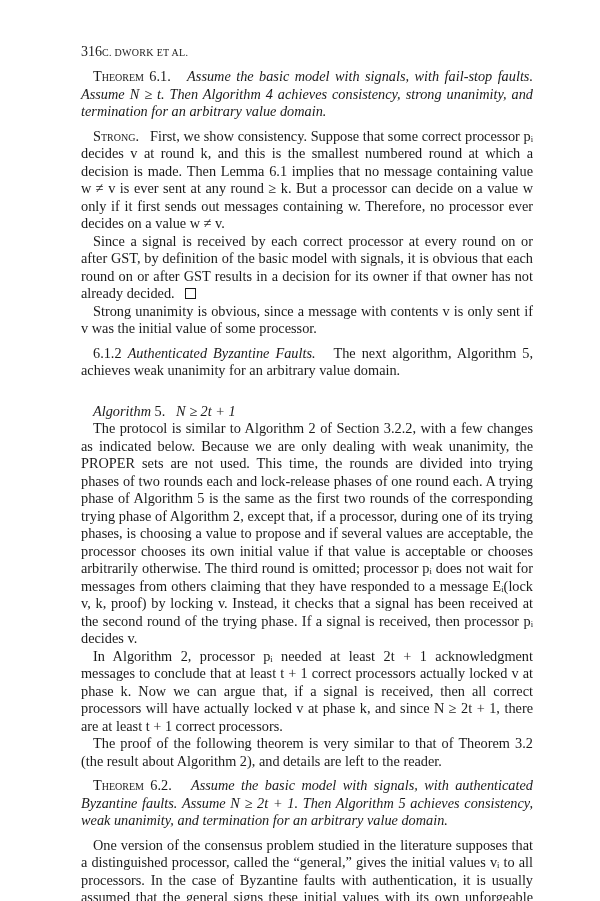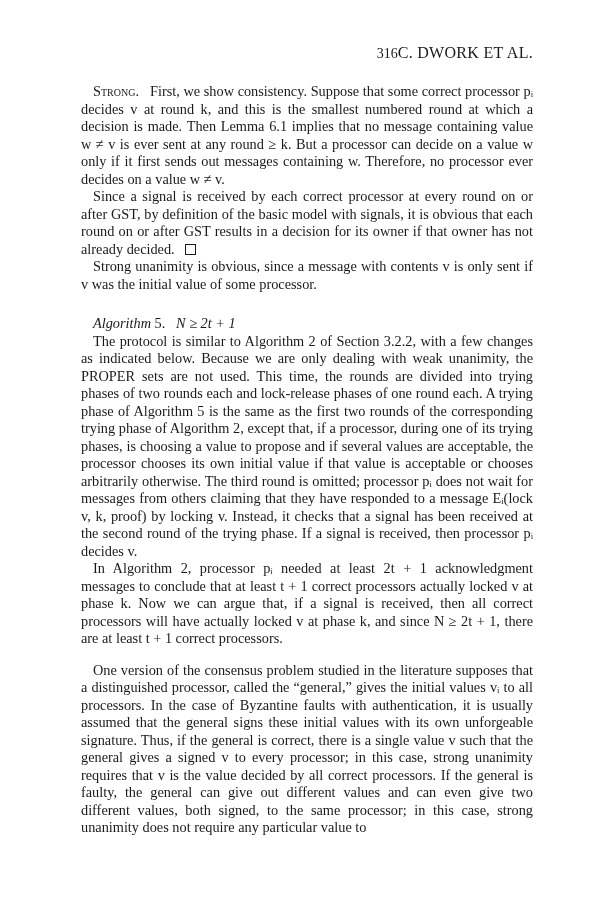--- a/index.html
+++ b/index.html
@@ -1,59 +1,73 @@
 <!DOCTYPE html>
 <html><head>
 <meta charset="utf-8">
 <style>
   html, body { margin: 0; padding: 0; background: #ffffff; }
   body { width: 600px; height: 901px; position: relative; overflow: hidden;
          font-family: "Liberation Serif", "DejaVu Serif", serif; color: #1a1a1a; }
   .page { position: absolute; left: 81px; top: 44px; width: 452px; }
-  .running-head { display: flex; justify-content: flex-end; align-items: baseline;
-                  font-size: 14px; height: 20px; margin-bottom: 12px; }
-  .running-head .author { font-size: 16px; letter-spacing: 0.3px; }
+  .running-head { display: flex; justify-content: flex-start; align-items: baseline;
+                  font-size: 14px; height: 20px; margin-bottom: 4px; }
+  .running-head .author { font-size: 10px; letter-spacing: 0.3px; }
   p { margin: 0; font-size: 14.3px; line-height: 17.5px; text-align: justify;
       text-indent: 12px; hyphens: none; }
   .gap { height: 7px; }
   .sc { font-variant: small-caps; }
   i { font-style: italic; }
   .qed { display: inline-block; width: 9px; height: 9px; border: 1.3px solid #1a1a1a;
          margin-left: 10px; vertical-align: -1px; }
-  .alg-head { margin-top: 8px; }
+  .alg-head { margin-top: 16px; }
 </style>
 </head>
 <body>
 
 <div class="page">
 
   <div class="running-head">
     <span>316</span>
     <span class="author">C. DWORK ET AL.</span>
   </div>
 
+  <p>
+    <span class="sc">Theorem 6.1.</span>&nbsp;&nbsp;
+    <i>Assume the basic model with signals, with fail-stop faults. Assume N ≥ t. Then Algorithm 4 achieves consistency, strong unanimity, and termination for an arbitrary value domain.</i>
+  </p>
   <div class="gap"></div>
 
   <p>
     <span class="sc">Strong.</span>&nbsp;&nbsp;
     <span>First, we show consistency. Suppose that some correct processor pᵢ decides v at round k, and this is the smallest numbered round at which a decision is made. Then Lemma 6.1 implies that no message containing value w ≠ v is ever sent at any round ≥ k. But a processor can decide on a value w only if it first sends out messages containing w. Therefore, no processor ever decides on a value w ≠ v.</span>
   </p>
   <p>
     <span>Since a signal is received by each correct processor at every round on or after GST, by definition of the basic model with signals, it is obvious that each round on or after GST results in a decision for its owner if that owner has not already decided.</span><span class="qed"></span>
   </p>
   <p>Strong unanimity is obvious, since a message with contents v is only sent if v was the initial value of some processor.</p>
   <div class="gap"></div>
 
+  <p>
+    <span>6.1.2</span>
+    <i>Authenticated Byzantine Faults.</i>&nbsp;&nbsp;
+    <span>The next algorithm, Algorithm 5, achieves weak unanimity for an arbitrary value domain.</span>
+  </p>
   <div class="gap"></div>
 
   <p class="alg-head">
     <i>Algorithm</i>
     <span>5.</span>&nbsp;&nbsp;
     <i>N ≥ 2t + 1</i>
   </p>
   <p>The protocol is similar to Algorithm 2 of Section 3.2.2, with a few changes as indicated below. Because we are only dealing with weak unanimity, the PROPER sets are not used. This time, the rounds are divided into trying phases of two rounds each and lock-release phases of one round each. A trying phase of Algorithm 5 is the same as the first two rounds of the corresponding trying phase of Algorithm 2, except that, if a processor, during one of its trying phases, is choosing a value to propose and if several values are acceptable, the processor chooses its own initial value if that value is acceptable or chooses arbitrarily otherwise. The third round is omitted; processor pᵢ does not wait for messages from others claiming that they have responded to a message Eᵢ(lock v, k, proof) by locking v. Instead, it checks that a signal has been received at the second round of the trying phase. If a signal is received, then processor pᵢ decides v.</p>
   <p>In Algorithm 2, processor pᵢ needed at least 2t + 1 acknowledgment messages to conclude that at least t + 1 correct processors actually locked v at phase k. Now we can argue that, if a signal is received, then all correct processors will have actually locked v at phase k, and since N ≥ 2t + 1, there are at least t + 1 correct processors.</p>
+  <p>The proof of the following theorem is very similar to that of Theorem 3.2 (the result about Algorithm 2), and details are left to the reader.</p>
   <div class="gap"></div>
 
+  <p>
+    <span class="sc">Theorem 6.2.</span>&nbsp;&nbsp;
+    <i>Assume the basic model with signals, with authenticated Byzantine faults. Assume N ≥ 2t + 1. Then Algorithm 5 achieves consistency, weak unanimity, and termination for an arbitrary value domain.</i>
+  </p>
   <div class="gap"></div>
 
   <p>One version of the consensus problem studied in the literature supposes that a distinguished processor, called the “general,” gives the initial values vᵢ to all processors. In the case of Byzantine faults with authentication, it is usually assumed that the general signs these initial values with its own unforgeable signature. Thus, if the general is correct, there is a single value v such that the general gives a signed v to every processor; in this case, strong unanimity requires that v is the value decided by all correct processors. If the general is faulty, the general can give out different values and can even give two different values, both signed, to the same processor; in this case, strong unanimity does not require any particular value to</p>
 </div>
 
 </body></html>

